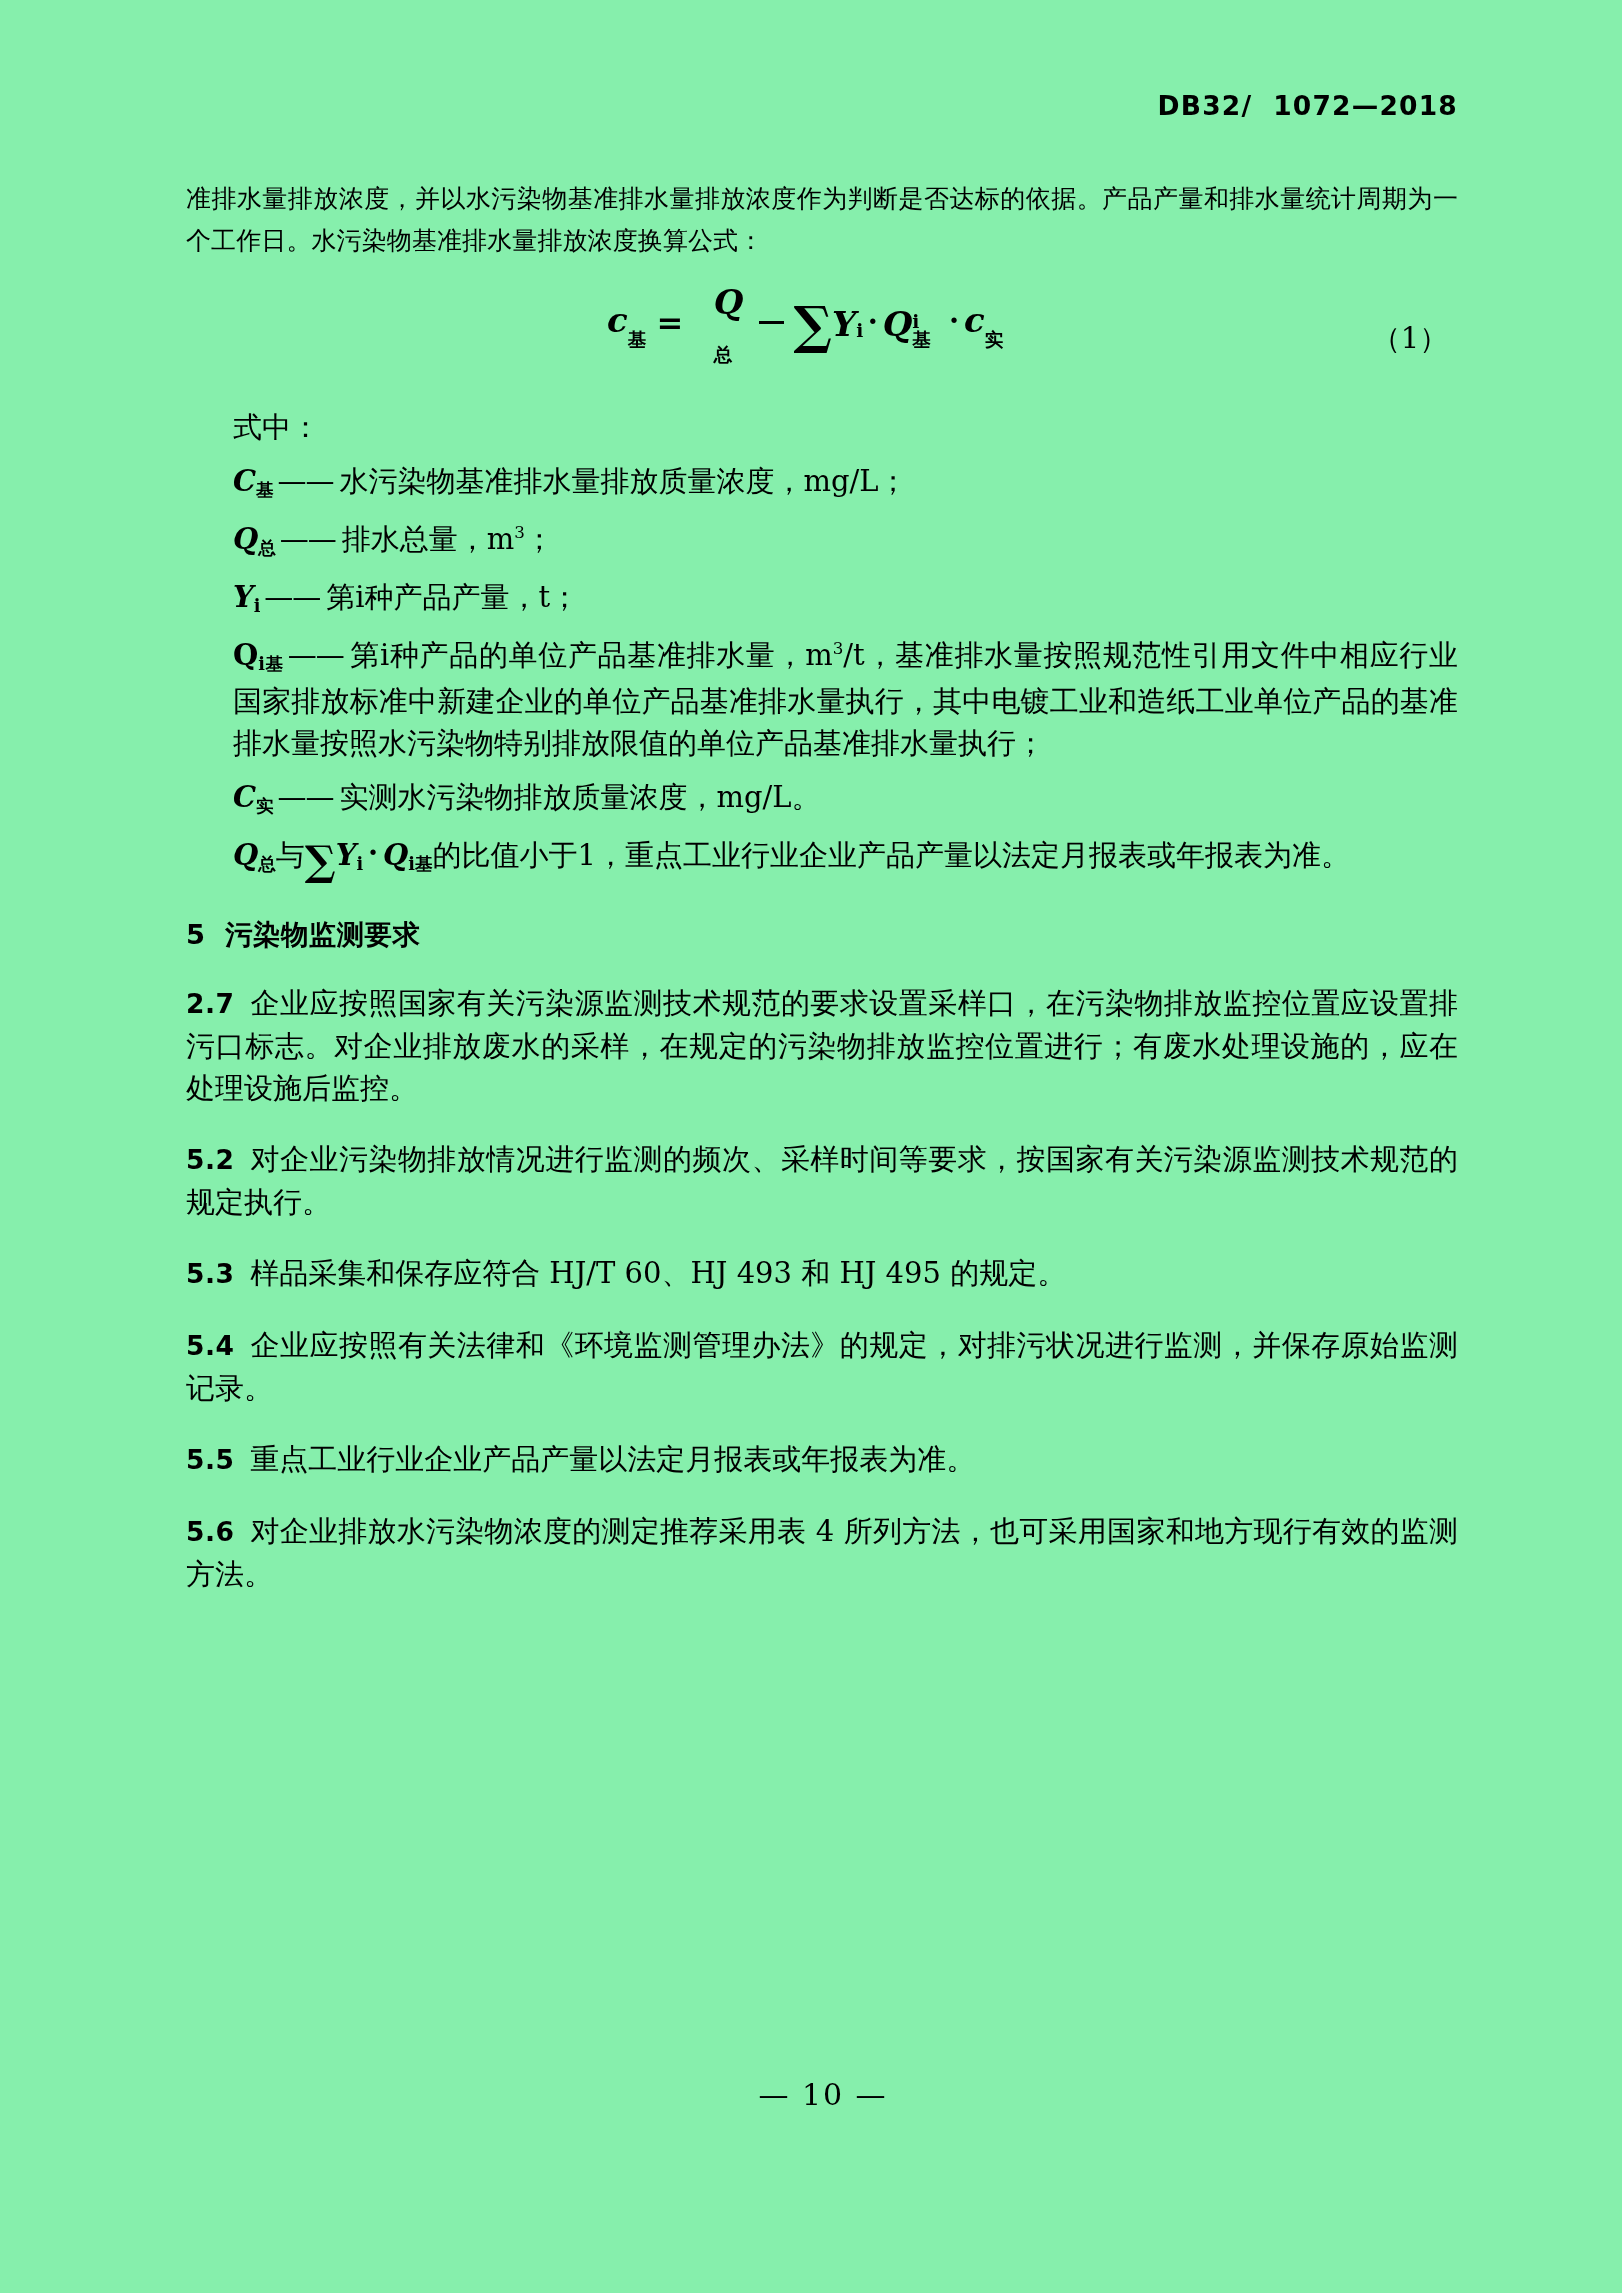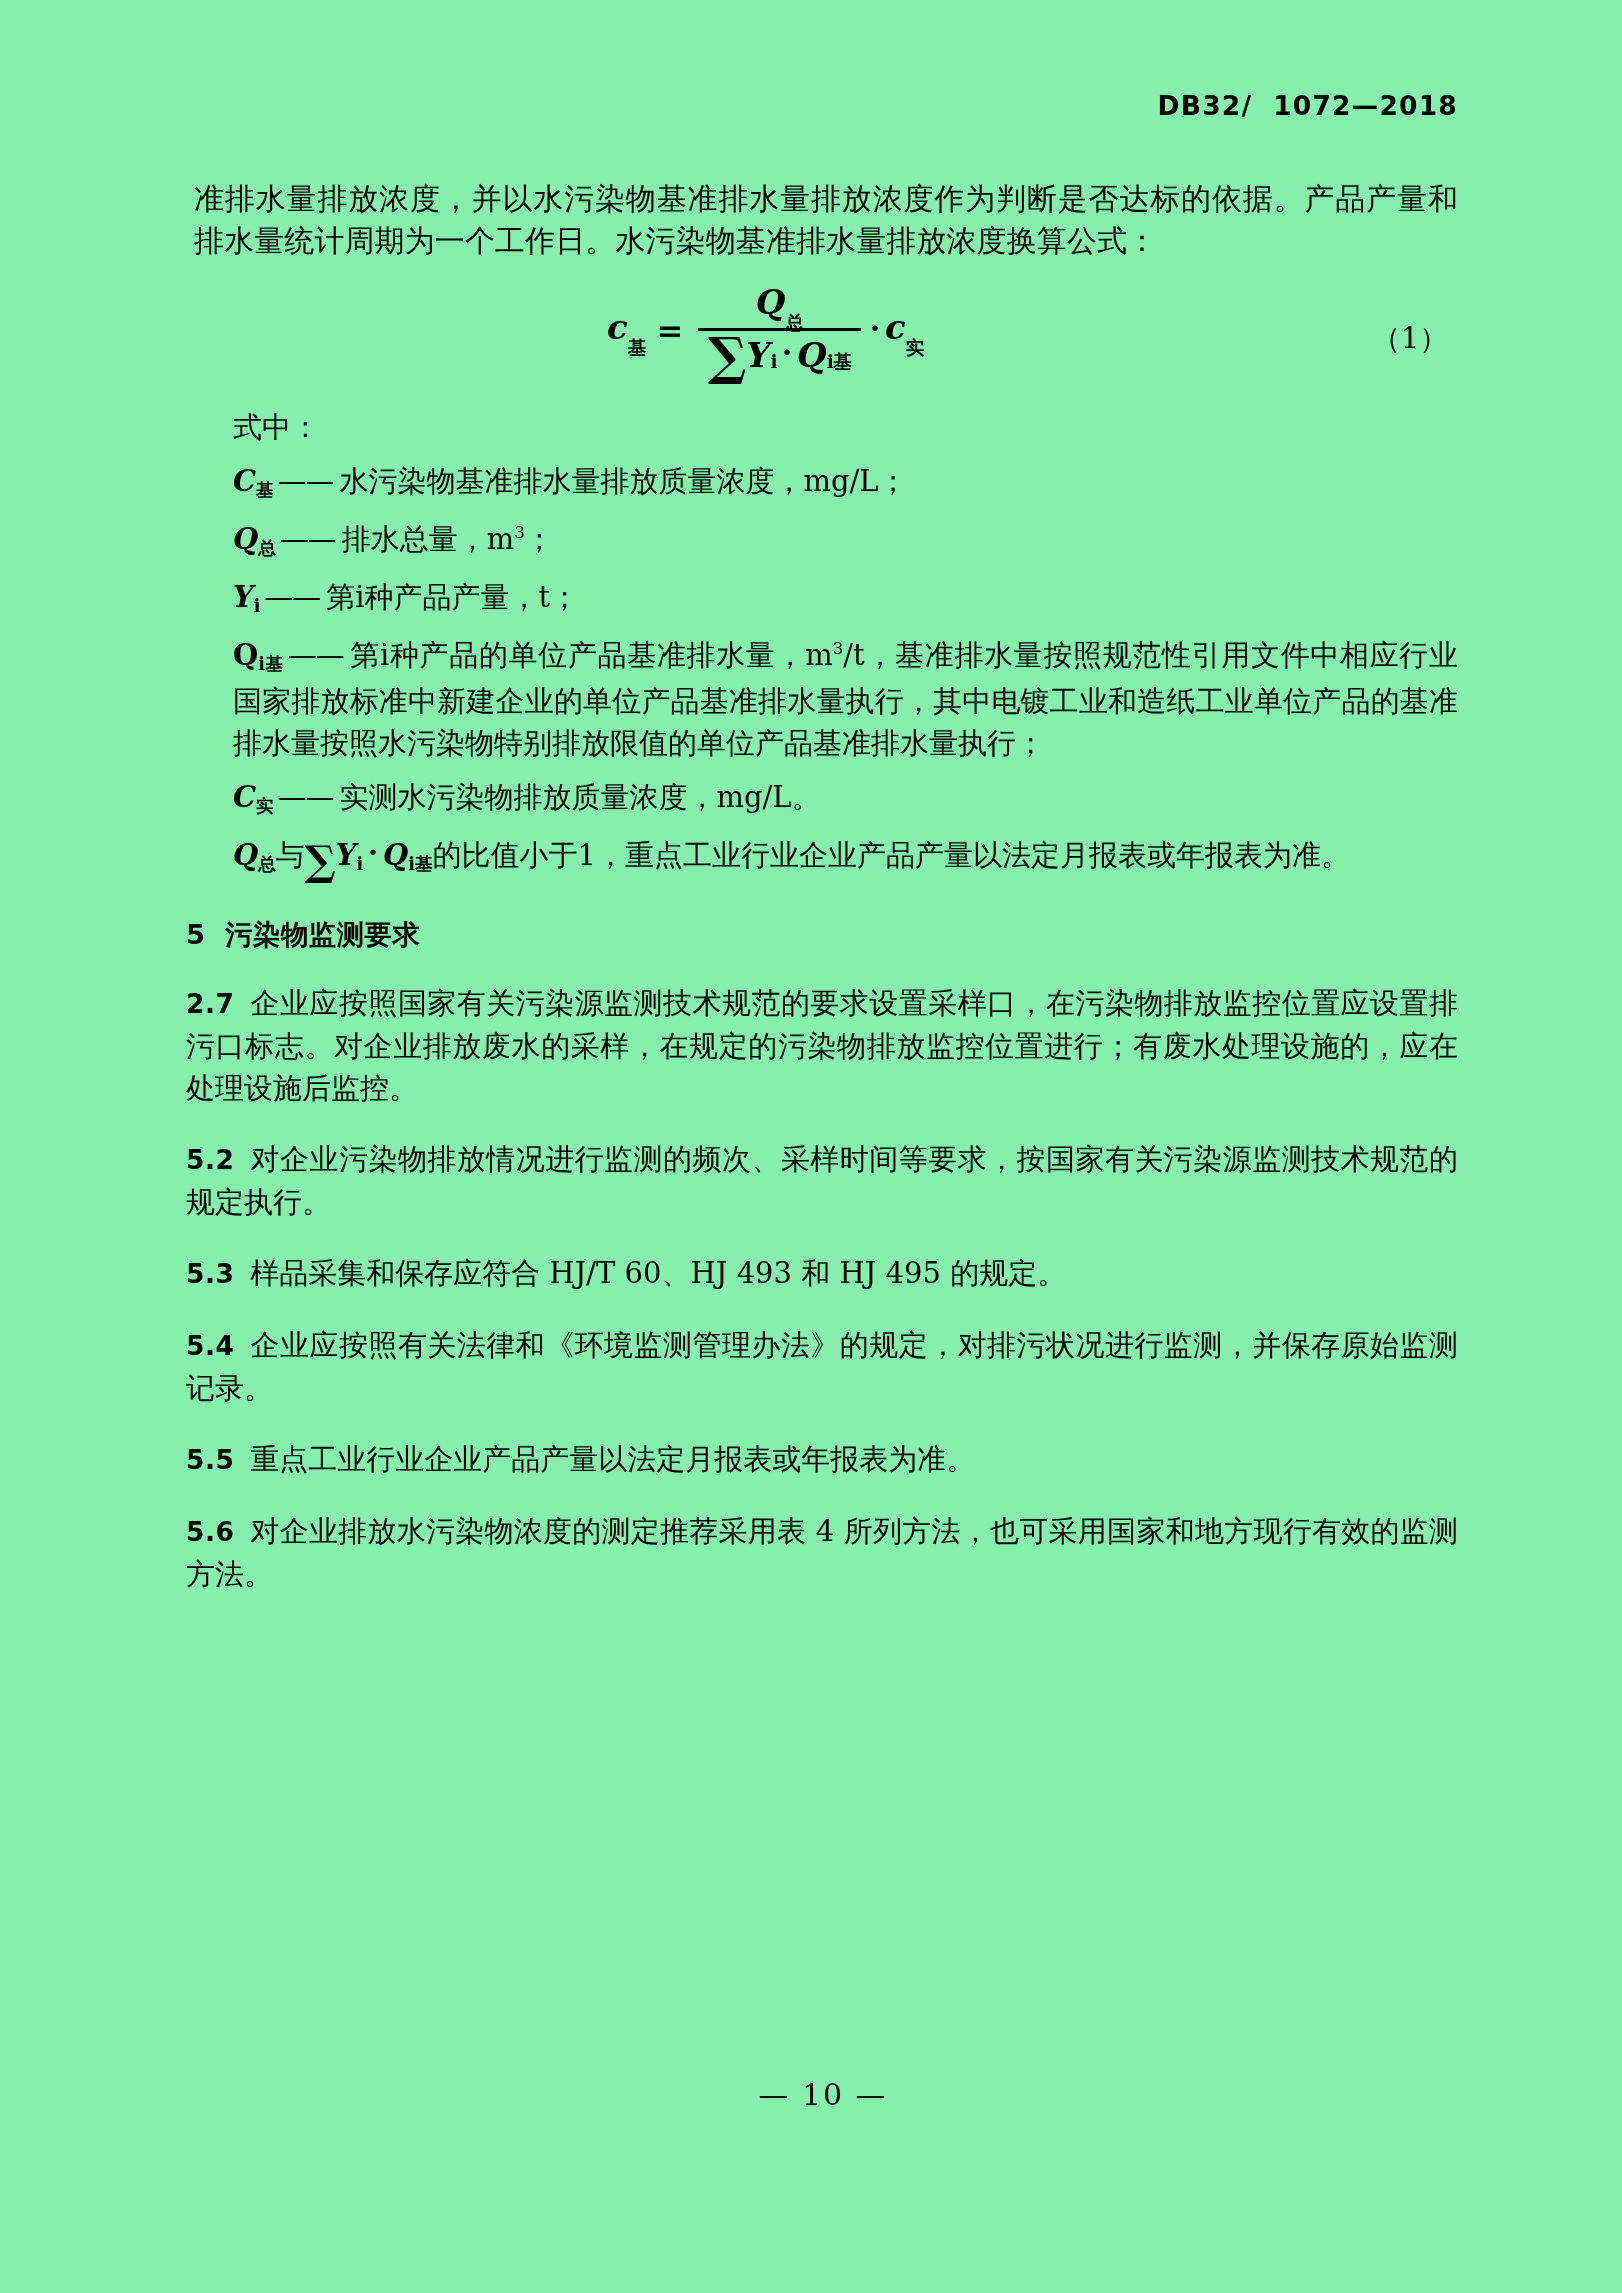--- a/index.html
+++ b/index.html
@@ -42,25 +42,25 @@
 
   
   .content {
     position: absolute;
     top: 178px;
     left: 186px;
     width: 1272px;
   }
 
   .para {
-    font-size: 30px;
+    font-size: 25px;
     line-height: 42px;
     text-align: justify;
     text-justify: inter-ideograph;
-    margin: 0 0 0 8px;
+    margin: 0 0 0 0;
     letter-spacing: 0.1px;
   }
   .para.lead {
     margin-bottom: 0;
   }
 
   
   .formula-block {
     position: relative;
     height: 114px;
@@ -89,21 +89,20 @@
     top: 6.9px;
     letter-spacing: -0.5px;
   }
   .feq {
     font-weight: bold;
     font-size: 32px;
     margin: 0 10.8px;
   }
   .frac {
     display: inline-flex;
-    flex-direction: column;
     align-items: center;
     vertical-align: middle;
     margin: 0 3.9px;
   }
   .frac .num {
     padding: 0 15.7px 2.9px 15.7px;
     line-height: 1;
   }
   .frac .bar {
     width: 100%;

